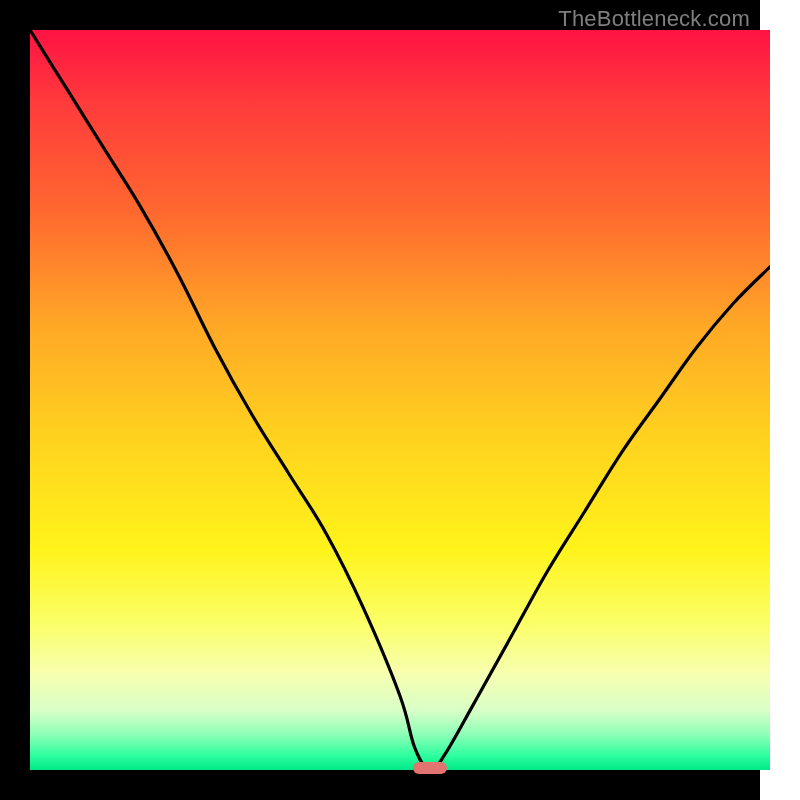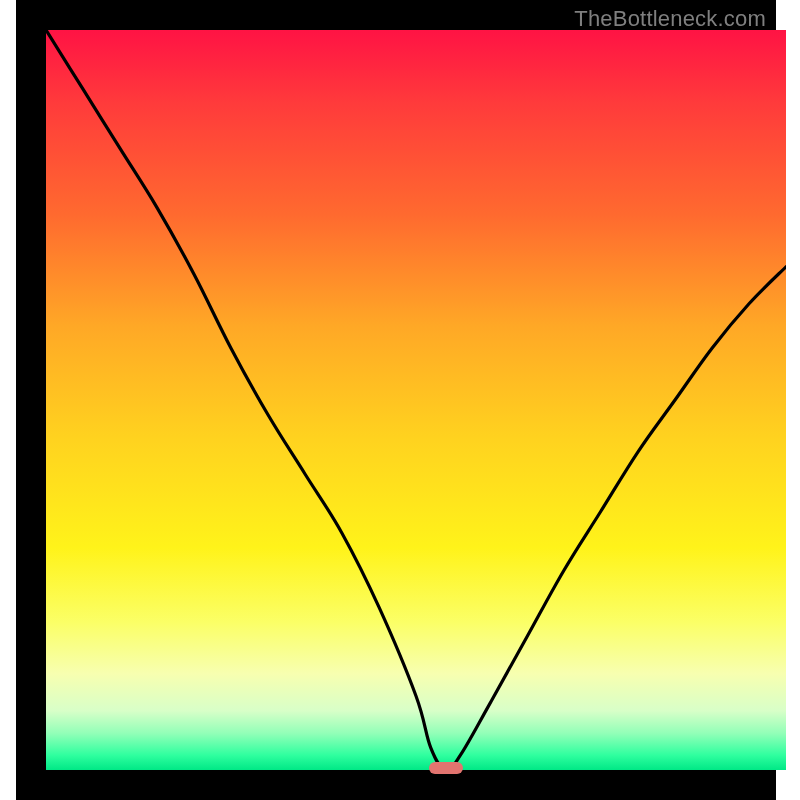--- a/index.html
+++ b/index.html
@@ -2,21 +2,20 @@
 <html><head>
 <meta charset="utf-8">
 <style>
   * { margin: 0; padding: 0; box-sizing: border-box; }
   html, body { width: 800px; height: 800px; overflow: hidden; }
   .frame {
     width: 760px;
     height: 800px;
     background: #000;
     position: relative;
-    margin-left: 16px;
   }
   .plot-area {
     position: absolute;
     left: 30px;
     top: 30px;
     width: 740px;
     height: 740px;
     background: linear-gradient(
       to bottom,
       #ff1344 0%,

